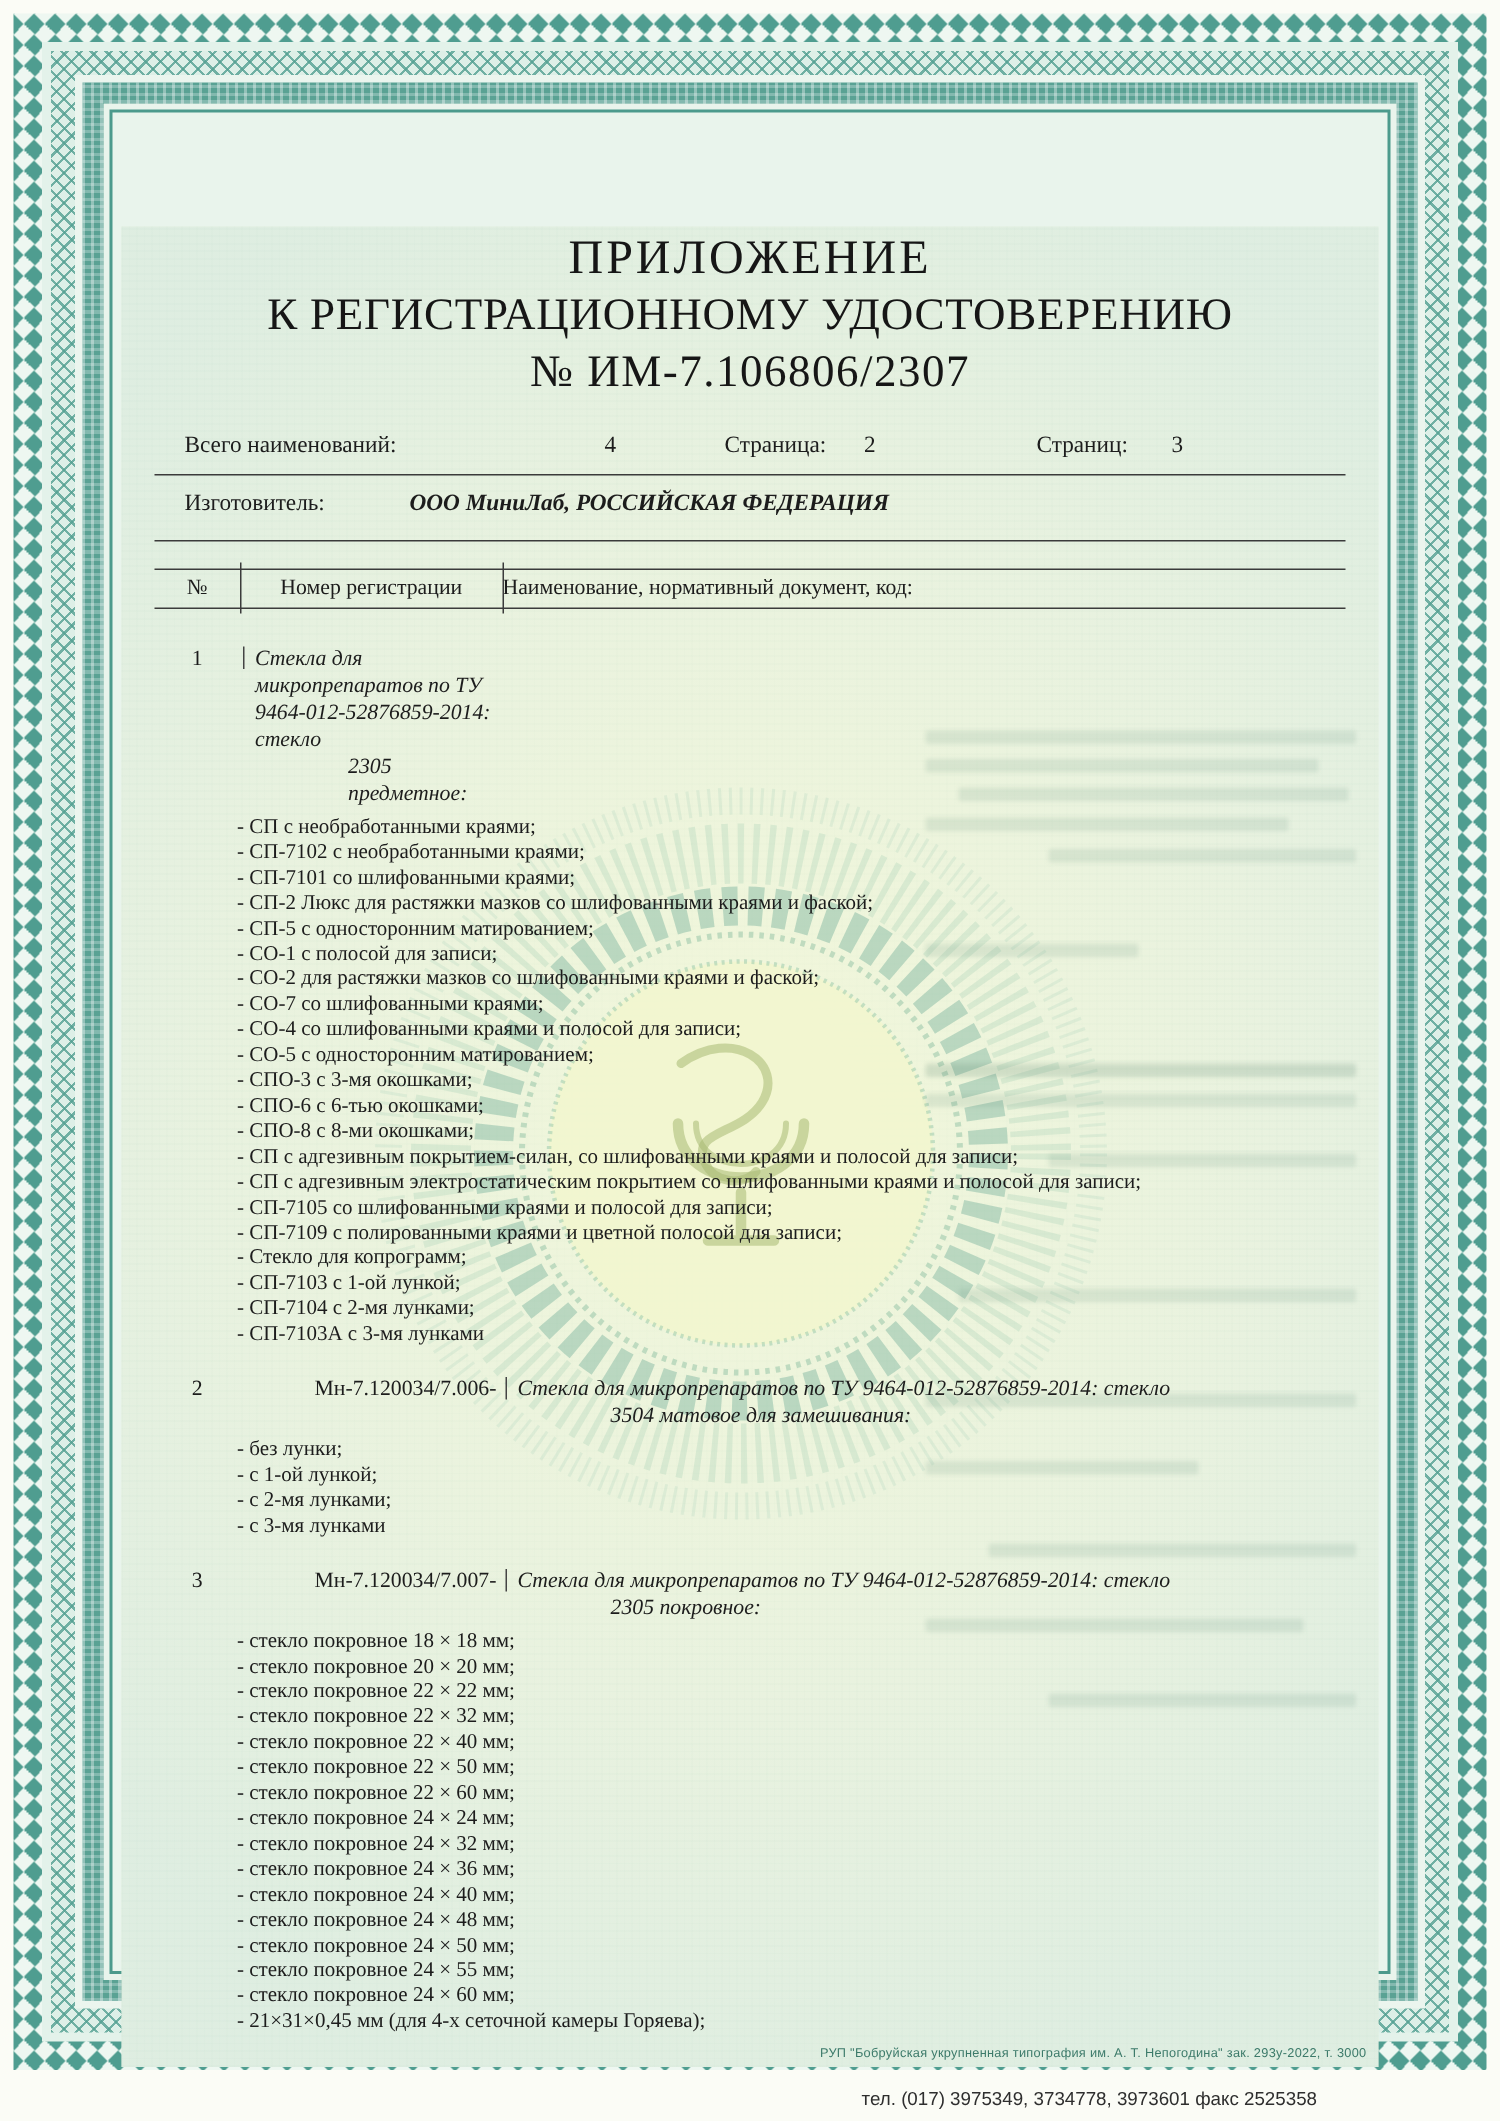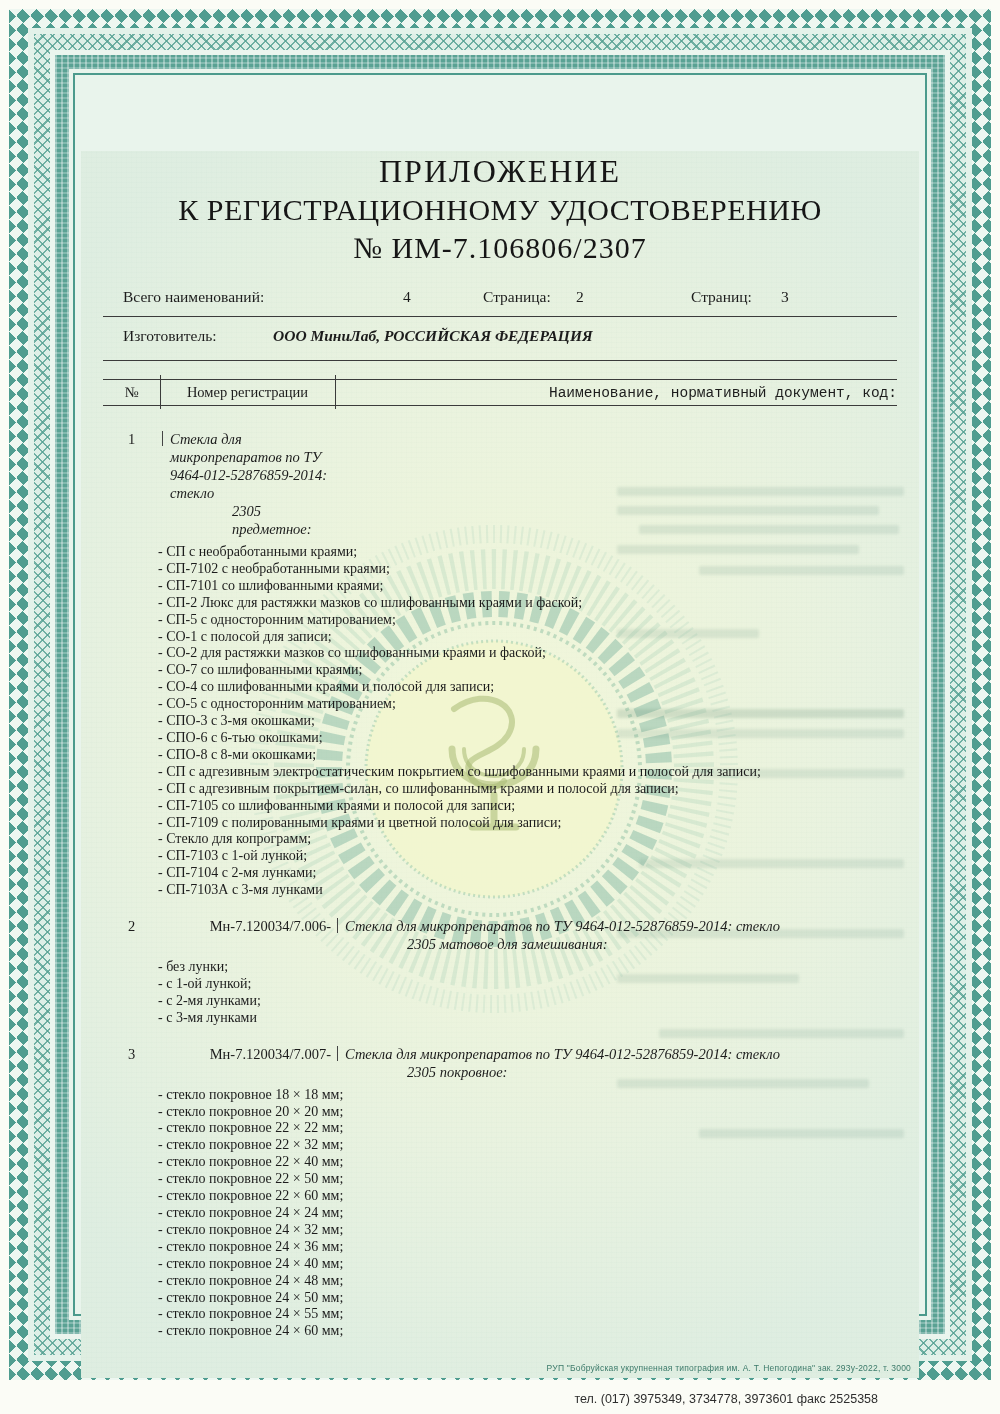--- a/index.html
+++ b/index.html
@@ -59,21 +59,21 @@
   .rule{border:0;border-top:1px solid #3b3b3b;margin:8px 0 0 0;}
   .mfr{position:relative;height:20px;margin-top:10px;font-size:15.5px;}
   .mfr .lab{position:absolute;left:20px;}
   .mfr .val{position:absolute;left:170px;font-weight:bold;font-style:italic;}
   .rule2{border:0;border-top:1px solid #3b3b3b;margin:13px 0 0 0;}
   
   .thead{position:relative;margin-top:18px;height:25px;border-top:1px solid #3b3b3b;border-bottom:1px solid #3b3b3b;
     display:flex;align-items:center;font-size:14.5px;}
   .thead .h-num{width:57px;text-align:center;}
   .thead .h-reg{width:175px;text-align:center;}
-  .thead .h-name{flex:1;text-align:right;font-family:Liberation Mono, monospace;}
+  .thead .h-name{flex:1;text-align:left;}
   .vtick{position:absolute;top:-5px;height:34px;border-left:1px solid #3b3b3b;}
   .vt1{left:57px;} .vt2{left:232px;}
   
   .entries{margin-top:24px;}
   .entry{margin-bottom:18px;}
   .entry-head{display:grid;grid-template-columns:57px 175px 1fr;font-size:14.5px;line-height:18px;}
   .e-num{text-align:center;}
   .e-reg{text-align:right;padding-right:4px;}
   .e-desc{padding-left:10px;position:relative;font-style:italic;}
   .e-desc::before{content:"";position:absolute;left:2px;top:1px;height:15px;border-left:1px solid #444;}
@@ -179,38 +179,38 @@
                             <li>- СП-2 Люкс для растяжки мазков со шлифованными краями и фаской;</li>
                             <li>- СП-5 с односторонним матированием;</li>
                             <li>- СО-1 с полосой для записи;</li>
                             <li>- СО-2 для растяжки мазков со шлифованными краями и фаской;</li>
                             <li>- СО-7 со шлифованными краями;</li>
                             <li>- СО-4 со шлифованными краями и полосой для записи;</li>
                             <li>- СО-5 с односторонним матированием;</li>
                             <li>- СПО-3 с 3-мя окошками;</li>
                             <li>- СПО-6 с 6-тью окошками;</li>
                             <li>- СПО-8 с 8-ми окошками;</li>
+                            <li>- СП с адгезивным покрытием-силан, со шлифованными краями и полосой для записи;</li>
                             <li>- СП с адгезивным электростатическим покрытием со шлифованными краями и полосой для записи;</li>
-                            <li>- СП с адгезивным покрытием-силан, со шлифованными краями и полосой для записи;</li>
                             <li>- СП-7105 со шлифованными краями и полосой для записи;</li>
                             <li>- СП-7109 с полированными краями и цветной полосой для записи;</li>
                             <li>- Стекло для копрограмм;</li>
                             <li>- СП-7103 с 1-ой лункой;</li>
                             <li>- СП-7104 с 2-мя лунками;</li>
                             <li>- СП-7103А с 3-мя лунками</li>
                           </ul>
   </div>
 
   <div class="entry">
     <div class="entry-head">
       <span class="e-num">2</span>
       <span class="e-reg">Мн-7.120034/7.006-</span>
       <span class="e-desc">
         <span class="d1">Стекла для микропрепаратов по ТУ 9464-012-52876859-2014: стекло</span>
-        <span class="d2">2305 матовое для замешивания:</span>
+        <span class="d2">3504 матовое для замешивания:</span>
       </span>
     </div>
     <ul class="entry-items">
                             <li>- без лунки;</li>
                             <li>- с 1-ой лункой;</li>
                             <li>- с 2-мя лунками;</li>
                             <li>- с 3-мя лунками</li>
                           </ul>
   </div>
 
@@ -232,20 +232,21 @@
                             <li>- стекло покровное 22 × 50 мм;</li>
                             <li>- стекло покровное 22 × 60 мм;</li>
                             <li>- стекло покровное 24 × 24 мм;</li>
                             <li>- стекло покровное 24 × 32 мм;</li>
                             <li>- стекло покровное 24 × 36 мм;</li>
                             <li>- стекло покровное 24 × 40 мм;</li>
                             <li>- стекло покровное 24 × 48 мм;</li>
                             <li>- стекло покровное 24 × 50 мм;</li>
                             <li>- стекло покровное 24 × 55 мм;</li>
                             <li>- стекло покровное 24 × 60 мм;</li>
+                            <li>- 21×31×0,45 мм (для 4-х сеточной камеры Горяева);</li>
                           </ul>
   </div>
 </div>
                   </div>
 
                   <div class="print-info">РУП "Бобруйская укрупненная типография им. А. Т. Непогодина" зак. 293у-2022, т. 3000</div>
 
                 </div>
               </div>
             </div>

